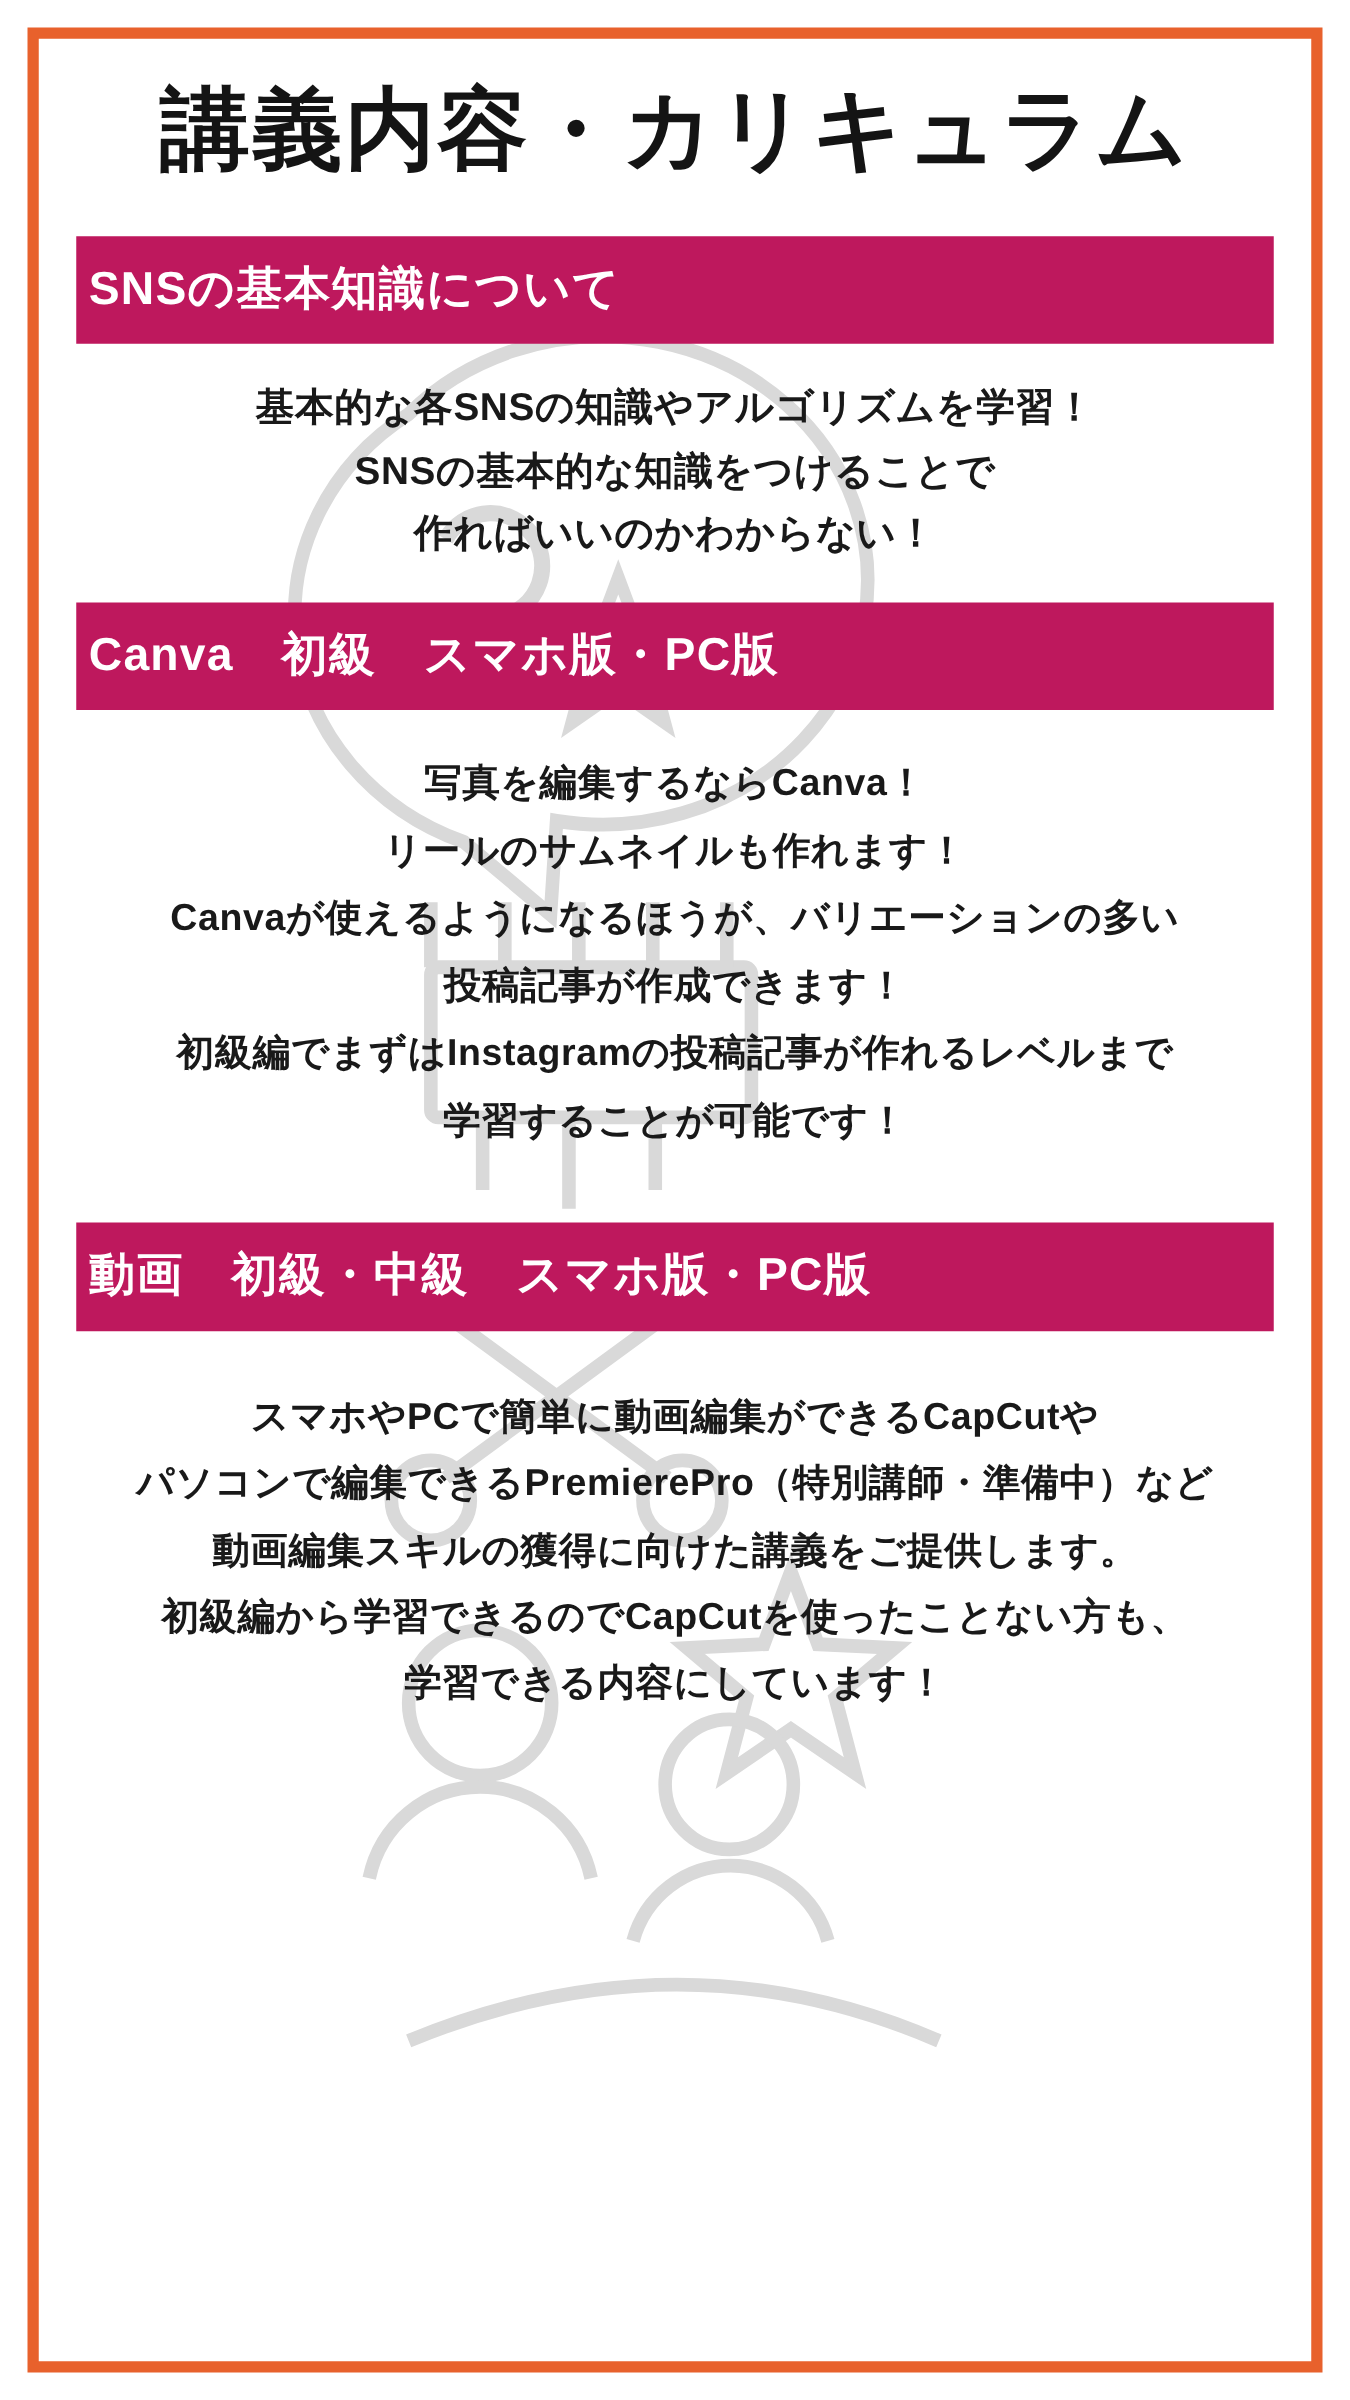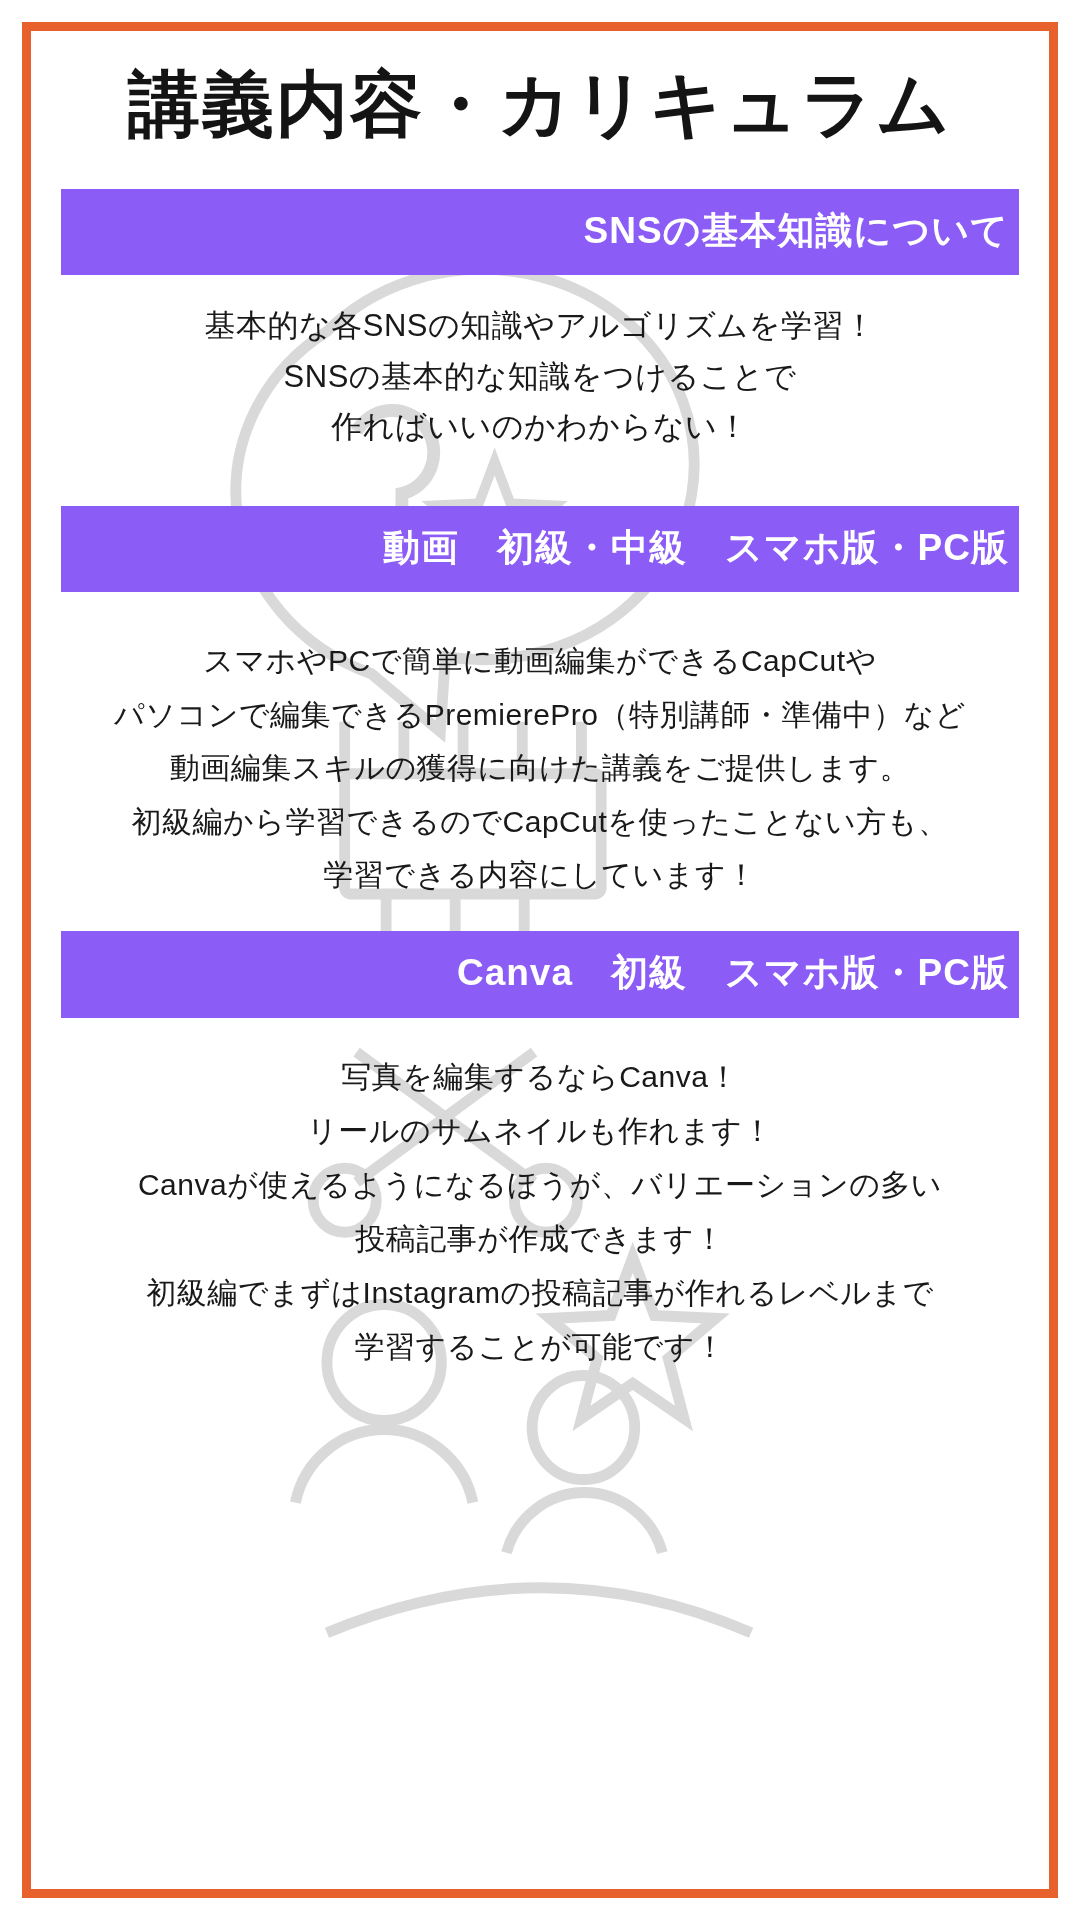--- a/index.html
+++ b/index.html
@@ -53,37 +53,37 @@
     letter-spacing: 2px;
     color: #141414;
     margin: 28px 0 0 0;
     line-height: 1.25;
     white-space: nowrap;
   }
   .section {
     margin-top: 34px;
   }
   .band {
-    background: #8b5cf6;
+    background: #be185d;
     color: #ffffff;
-    text-align: right;
+    text-align: left;
     font-size: 37px;
     font-weight: 700;
     letter-spacing: 1px;
     padding: 20px 10px 22px 10px;
     box-sizing: border-box;
     line-height: 1.2;
   }
   .body-block {
     margin-top: 26px;
     text-align: center;
   }
   .body-line {
     color: #191919;
-    font-weight: 400;
+    font-weight: 700;
     line-height: 1.62;
     letter-spacing: 0.5px;
   }
   .sec1 .body-line { font-size: 31px; }
   .sec2 .body-line { font-size: 30px; line-height: 1.78; }
   .sec3 .body-line { font-size: 30px; line-height: 1.80; }
 
   .sec1 { margin-top: 40px; }
   .sec2 { margin-top: 54px; }
   .sec3 { margin-top: 30px; }
@@ -136,38 +136,38 @@
 
       <section class="section sec1">
         <div class="band">SNSの基本知識について</div>
         <div class="body-block">
           <div class="body-line">基本的な各SNSの知識やアルゴリズムを学習！</div>
           <div class="body-line">SNSの基本的な知識をつけることで</div>
           <div class="body-line">作ればいいのかわからない！</div>
         </div>
       </section>
 
-      <section class="section sec2">
-        <div class="band">動画　初級・中級　スマホ版・PC版</div>
-        <div class="body-block">
-          <div class="body-line">スマホやPCで簡単に動画編集ができるCapCutや</div>
-          <div class="body-line">パソコンで編集できるPremierePro（特別講師・準備中）など</div>
-          <div class="body-line">動画編集スキルの獲得に向けた講義をご提供します。</div>
-          <div class="body-line">初級編から学習できるのでCapCutを使ったことない方も、</div>
-          <div class="body-line">学習できる内容にしています！</div>
-        </div>
-      </section>
-
       <section class="section sec3">
         <div class="band">Canva　初級　スマホ版・PC版</div>
         <div class="body-block">
           <div class="body-line">写真を編集するならCanva！</div>
           <div class="body-line">リールのサムネイルも作れます！</div>
           <div class="body-line">Canvaが使えるようになるほうが、バリエーションの多い</div>
           <div class="body-line">投稿記事が作成できます！</div>
           <div class="body-line">初級編でまずはInstagramの投稿記事が作れるレベルまで</div>
           <div class="body-line">学習することが可能です！</div>
         </div>
       </section>
 
+      <section class="section sec2">
+        <div class="band">動画　初級・中級　スマホ版・PC版</div>
+        <div class="body-block">
+          <div class="body-line">スマホやPCで簡単に動画編集ができるCapCutや</div>
+          <div class="body-line">パソコンで編集できるPremierePro（特別講師・準備中）など</div>
+          <div class="body-line">動画編集スキルの獲得に向けた講義をご提供します。</div>
+          <div class="body-line">初級編から学習できるのでCapCutを使ったことない方も、</div>
+          <div class="body-line">学習できる内容にしています！</div>
+        </div>
+      </section>
+
     </div>
   </div>
 </div>
 
 </body></html>

